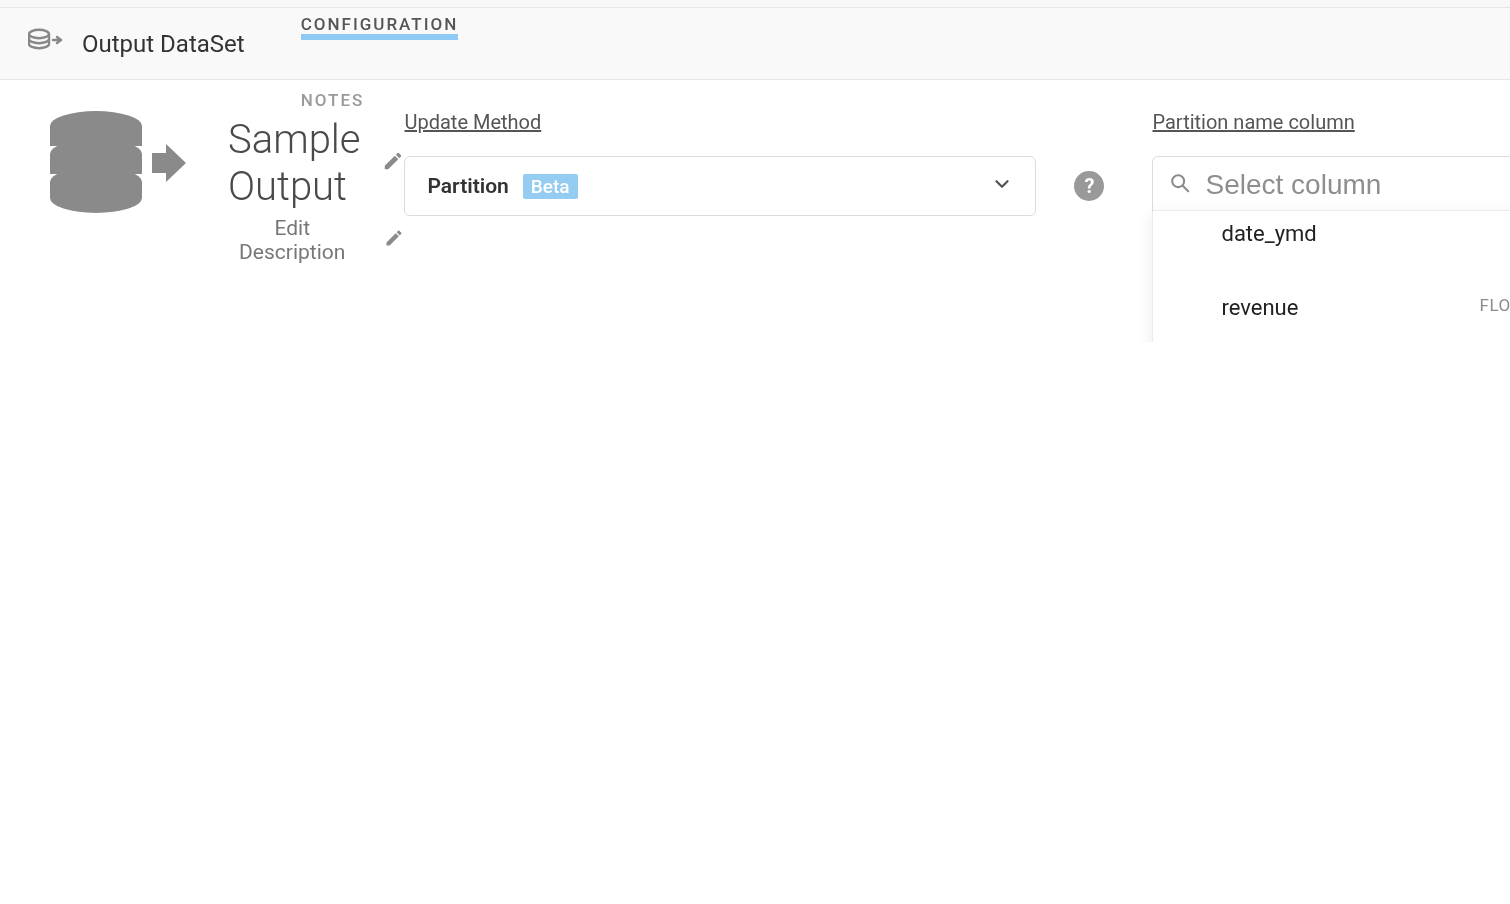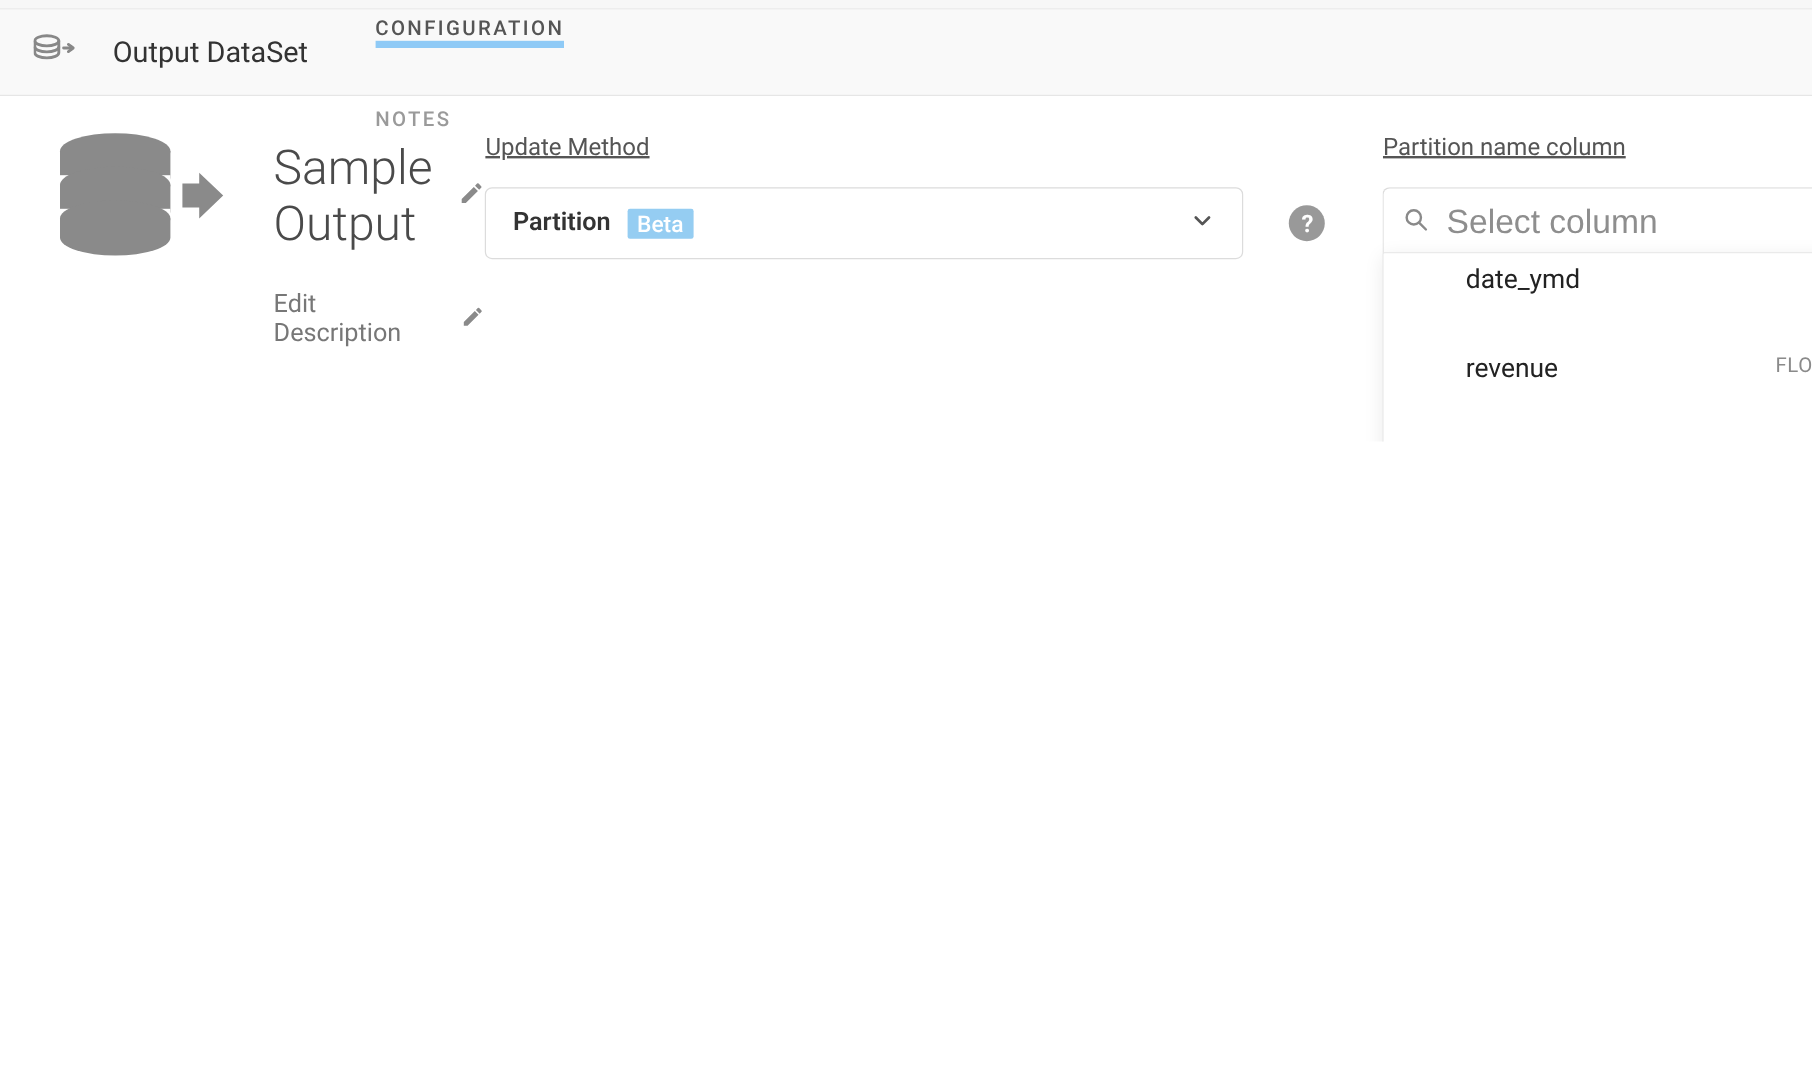--- a/index.html
+++ b/index.html
@@ -19,21 +19,21 @@
     align-items: center;
     background: #f9f9f9;
     border-bottom: 1px solid #e6e6e6;
     padding: 0 28px;
     height: 72px;
     gap: 56px;
   }
   .header-left {
     display: flex;
     align-items: center;
-    gap: 30px;
+    gap: 18px;
   }
   .header-db-icon { color: #888; }
   .header-title {
     font-size: 24px;
     font-weight: 400;
     color: #333;
   }
   .tabs {
     display: flex;
     align-items: stretch;
@@ -78,21 +78,22 @@
   .dataset-title {
     font-size: 40px;
     font-weight: 300;
     color: #4a4a4a;
   }
   .edit-pencil { color: #888; cursor: pointer; }
   .desc-line {
     display: flex;
     align-items: center;
     gap: 28px;
-    margin-top: 32px;
+    margin-top: 6px;
+    text-align: center;
   }
   .desc-text {
     font-size: 21px;
     color: #777;
   }
   .form-row {
     display: flex;
     gap: 48px;
   }
   .col { display: flex; flex-direction: column; }

